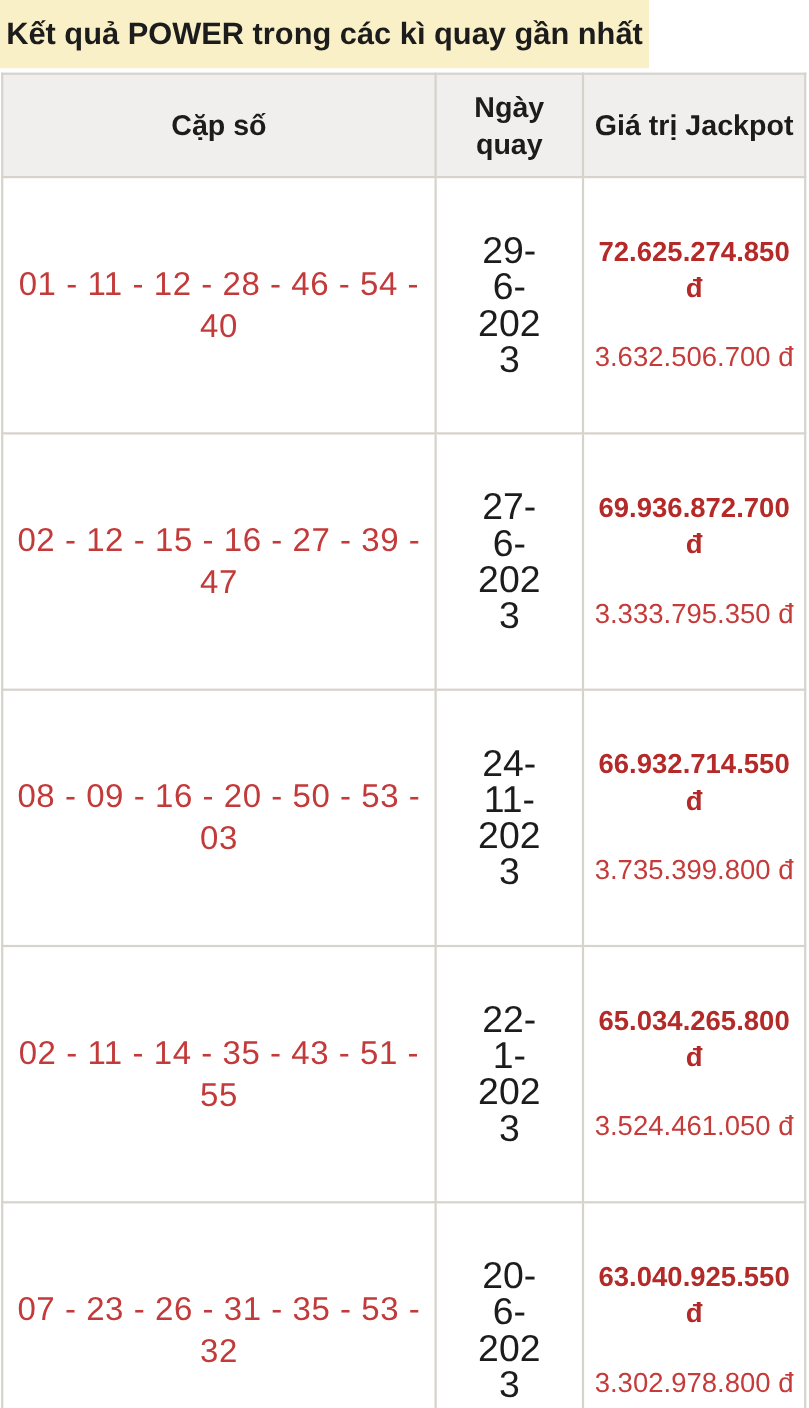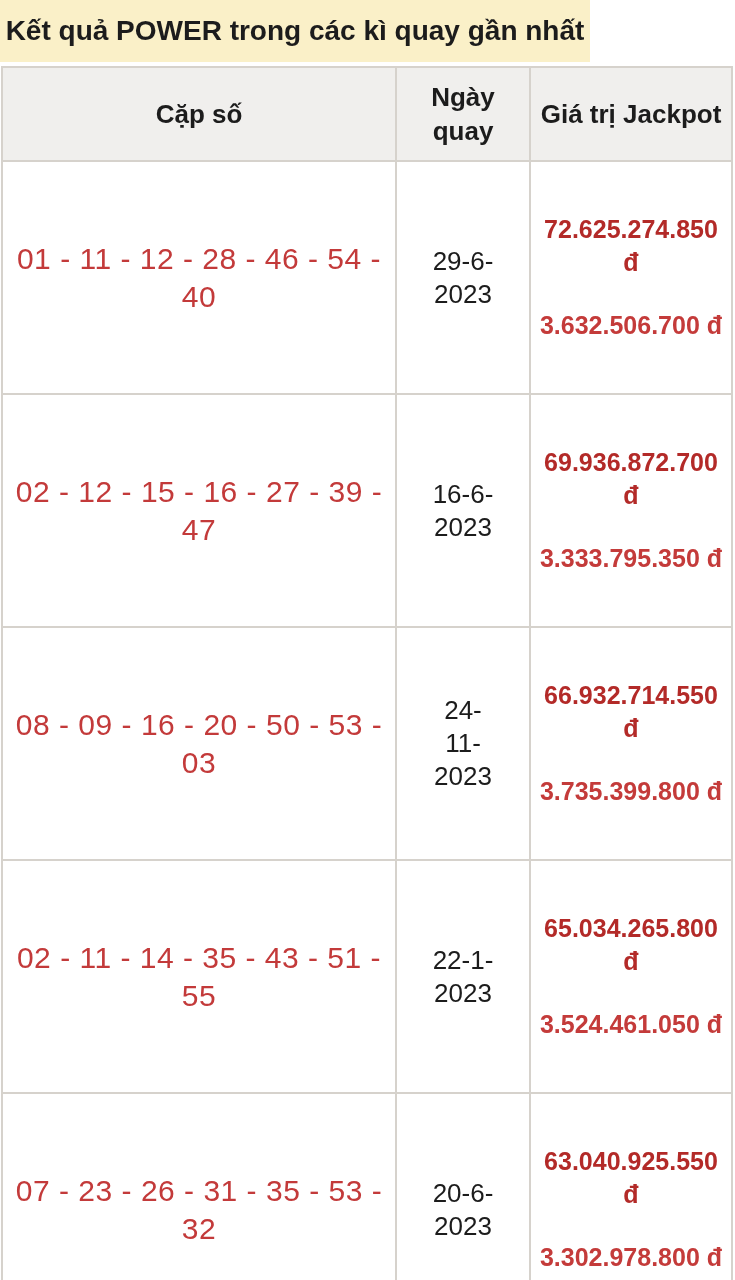--- a/index.html
+++ b/index.html
@@ -54,40 +54,40 @@
   td.numbers {
     color: var(--numbers-red, #c33a3a);
     font-weight: normal;
     font-size: 30px;
     line-height: 38px;
     letter-spacing: 0.5px;
     padding: 0 10px;
   }
   td.date {
     color: var(--text-black, #1c1c1c);
-    font-size: 26px;
+    font-size: 34px;
     line-height: 33px;
     padding: 0 33px;
     overflow-wrap: break-word;
     word-wrap: break-word;
   }
   td.jackpot {
     padding: 16px 4px;
     font-size: 25px;
     line-height: 33px;
     margin-top: 39px;
   }
   td.jackpot .j1 {
     color: var(--jackpot-main-red, #b32a28);
     font-weight: bold;
     margin: 0 0 30px 0;
   }
   td.jackpot .j2 {
     color: var(--jackpot-secondary-red, #c43b3a);
-    font-weight: bold;
+    font-weight: normal;
     margin: 0;
   }
 </style>
 </head>
 <body>
 
 <div class="title-bar">Kết quả POWER trong các kì quay gần nhất</div>
 
 <table class="results">
   <colgroup>
@@ -107,21 +107,21 @@
     <td class="numbers">01 - 11 - 12 - 28 - 46 - 54 - 40</td>
     <td class="date">29-6-2023</td>
     <td class="jackpot">
       <p class="j1">72.625.274.850 đ</p>
       <p class="j2">3.632.506.700 đ</p>
     </td>
   </tr>
 
   <tr>
     <td class="numbers">02 - 12 - 15 - 16 - 27 - 39 - 47</td>
-    <td class="date">16-6-2023</td>
+    <td class="date">27-6-2023</td>
     <td class="jackpot">
       <p class="j1">69.936.872.700 đ</p>
       <p class="j2">3.333.795.350 đ</p>
     </td>
   </tr>
 
   <tr>
     <td class="numbers">08 - 09 - 16 - 20 - 50 - 53 - 03</td>
     <td class="date">24-11-2023</td>
     <td class="jackpot">

